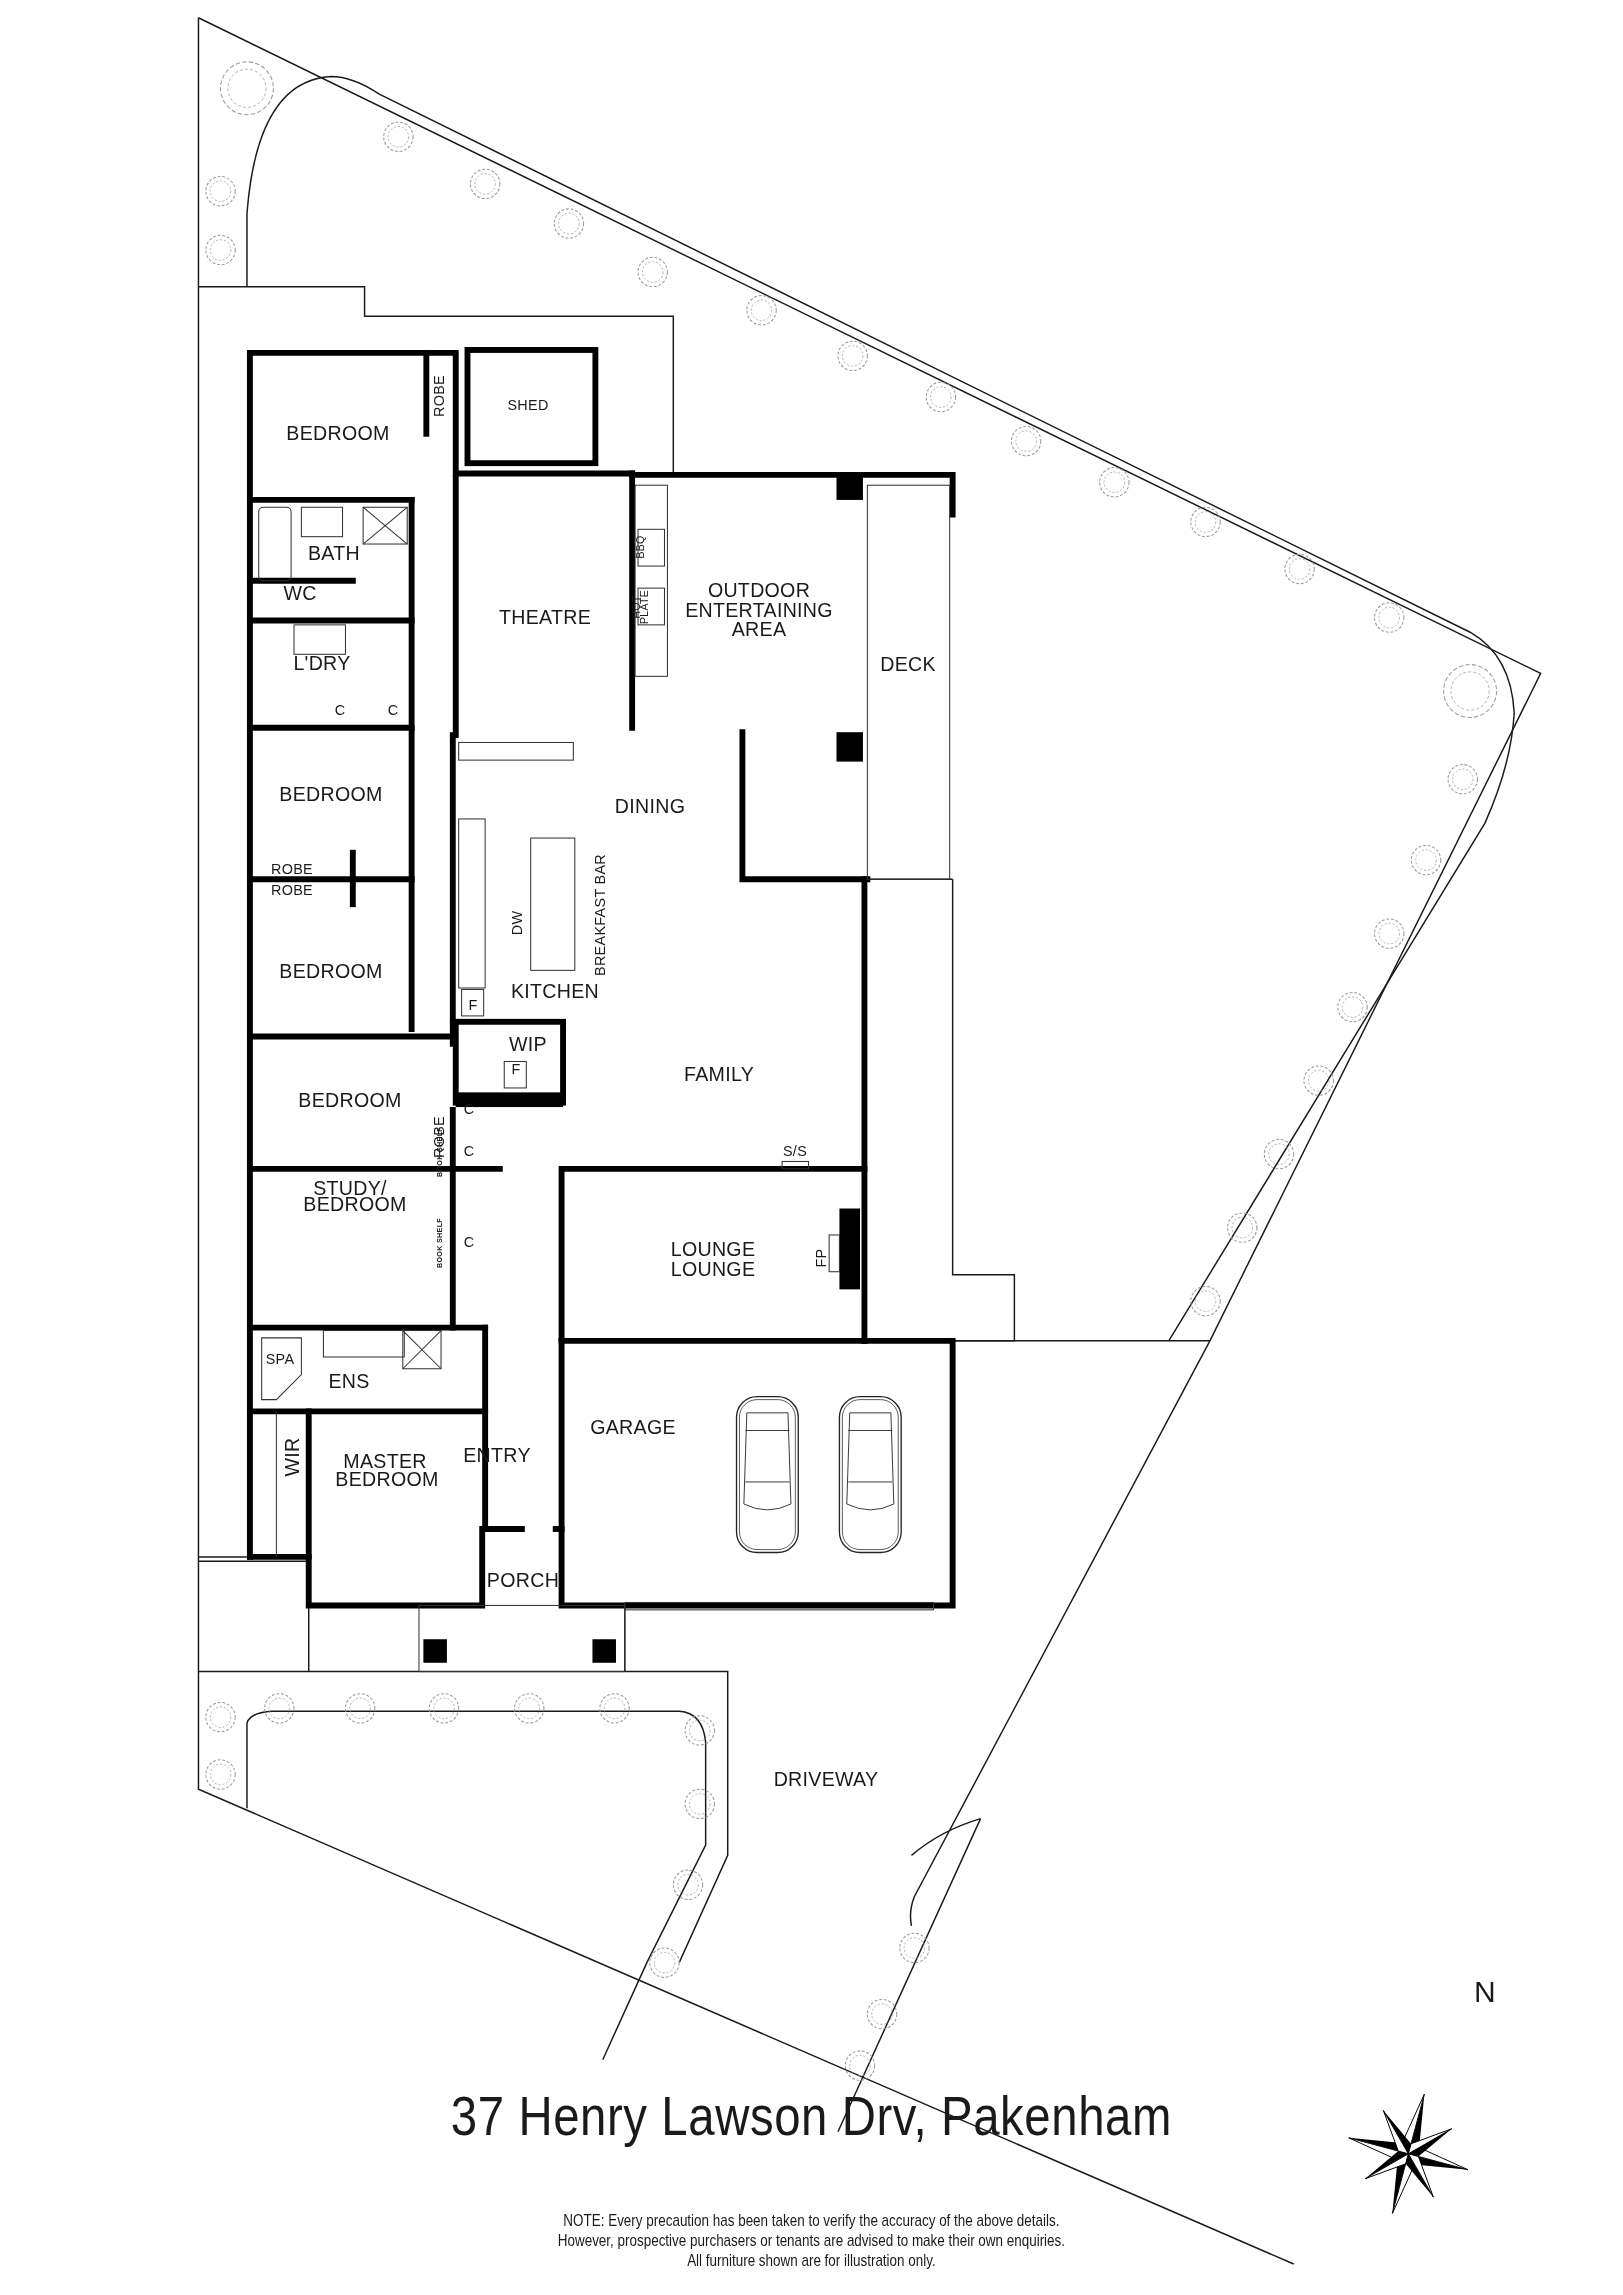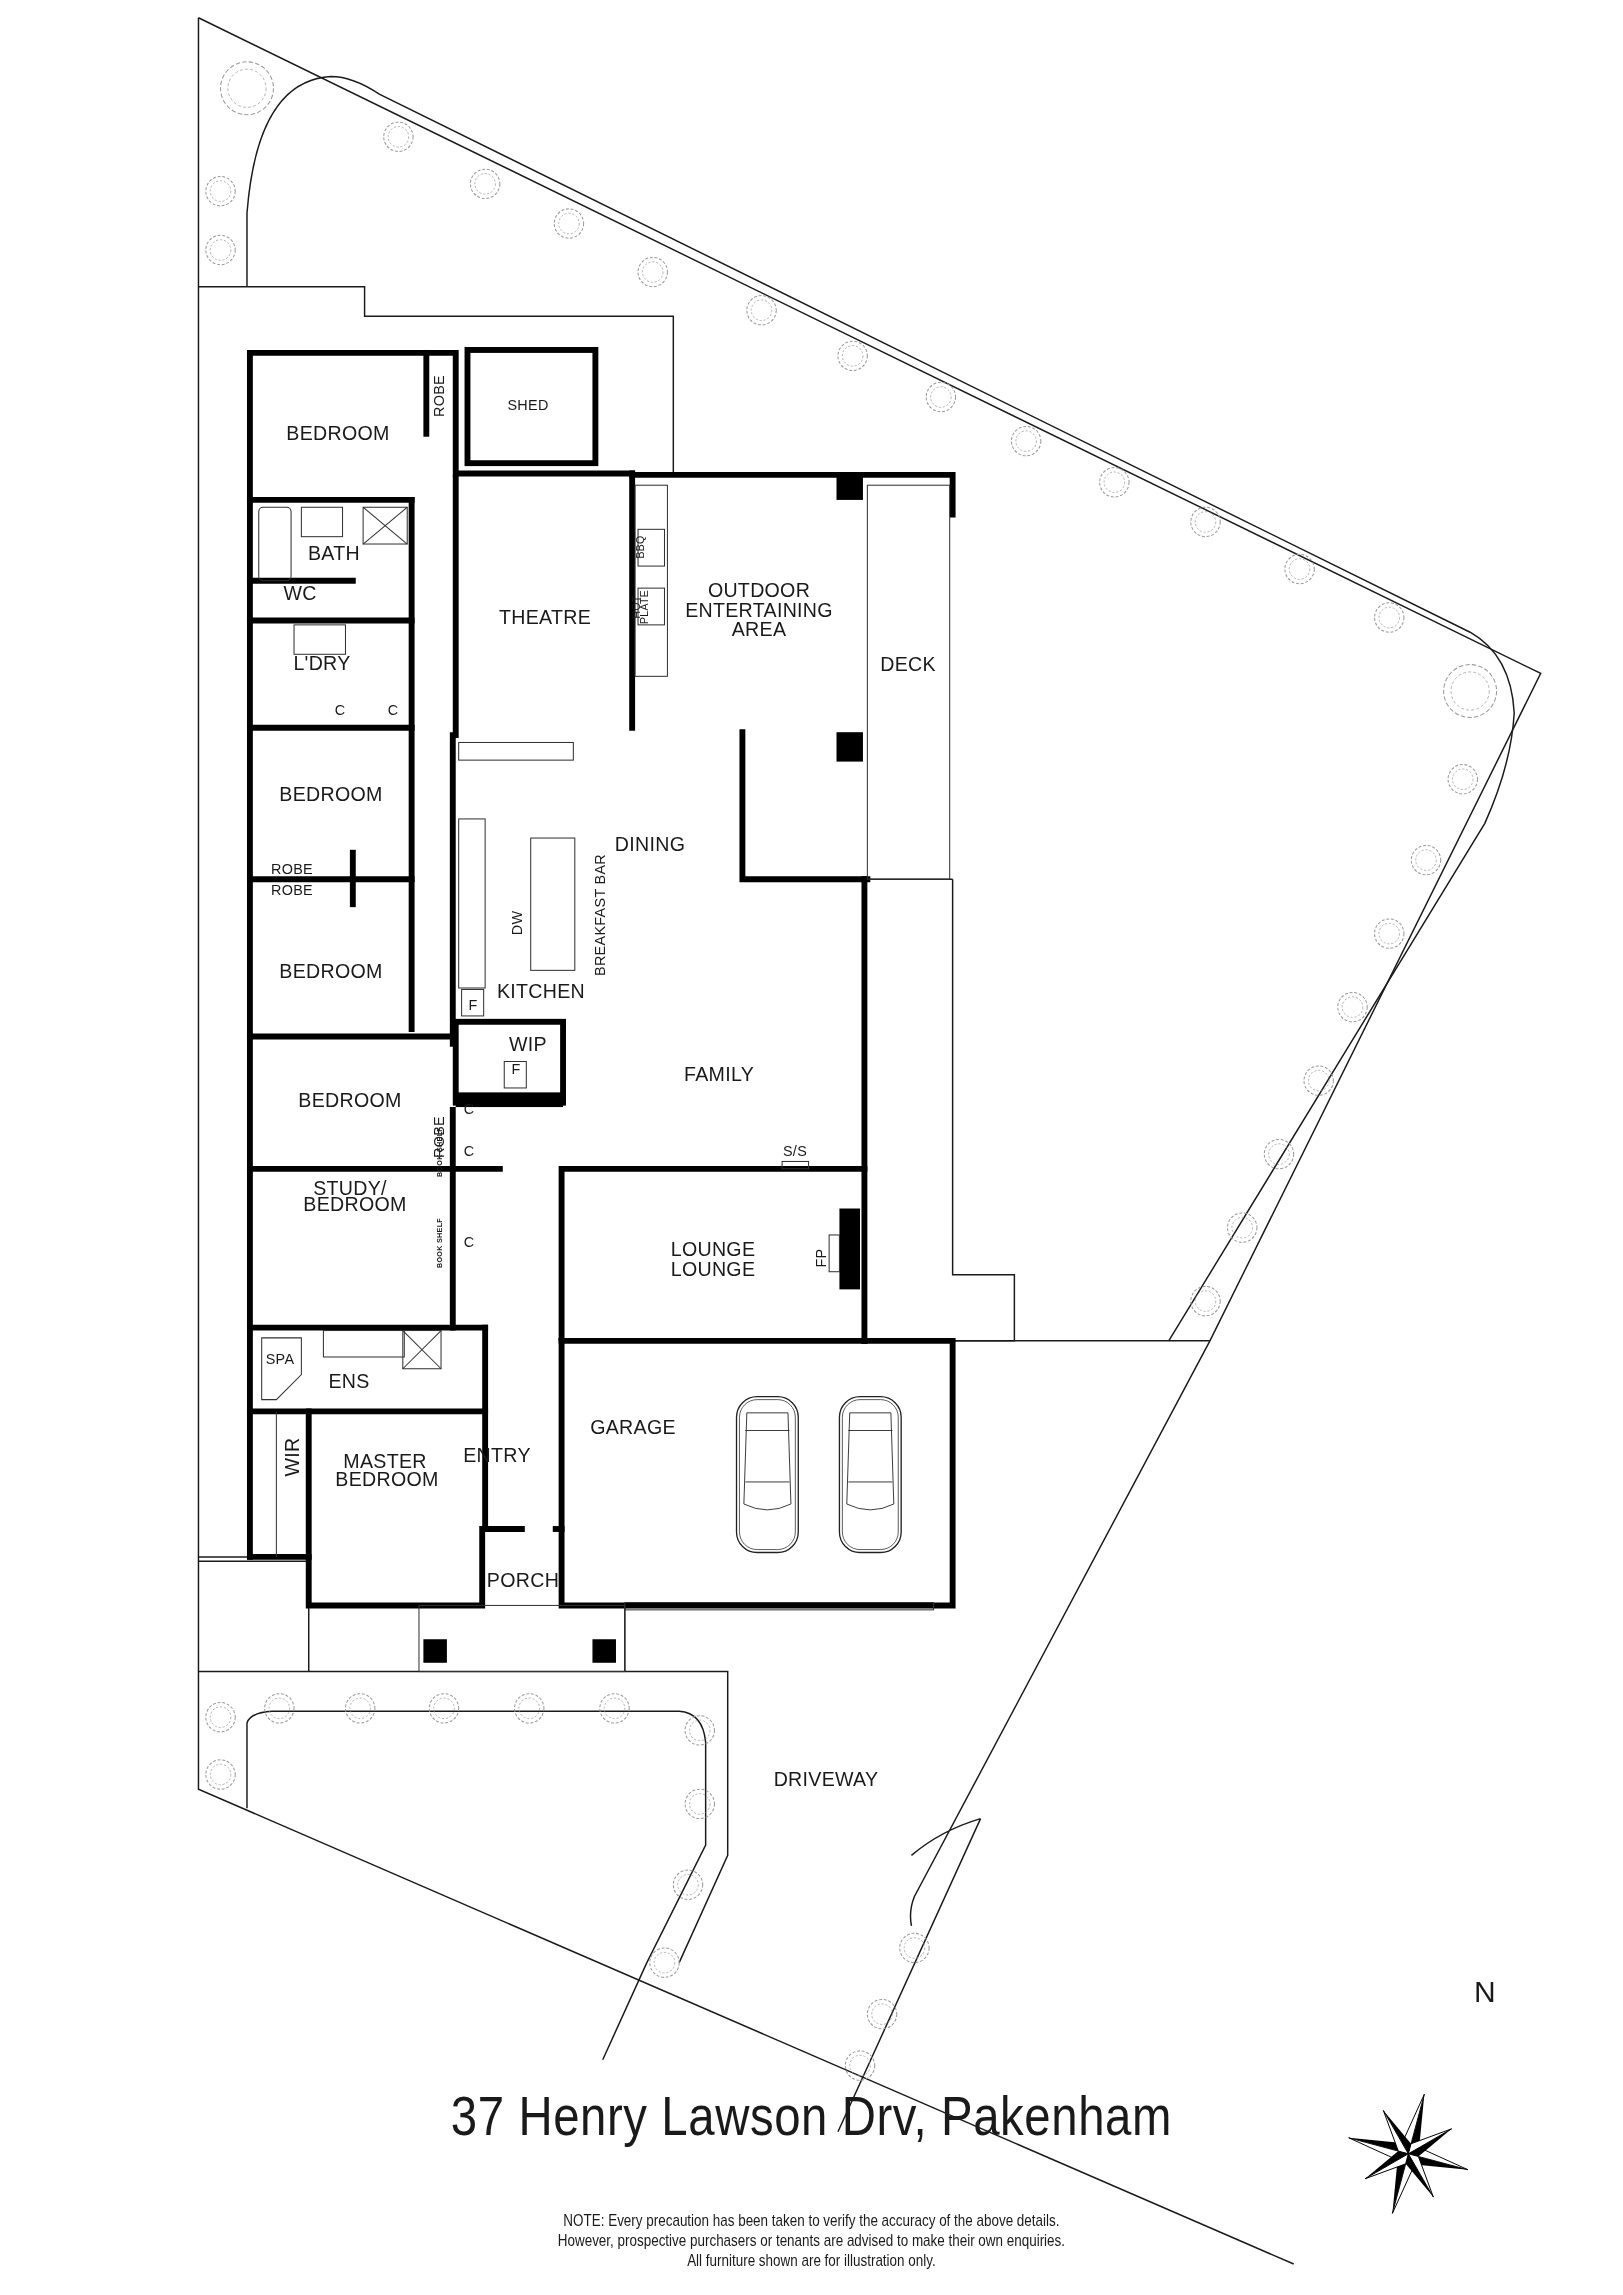--- a/index.html
+++ b/index.html
@@ -228,24 +228,24 @@
 <div class="lbl" style="left:759px;top:610px;">ENTERTAINING</div>
 <div class="lbl" style="left:759px;top:629px;">AREA</div>
 <div class="lbl small vert" style="left:641px;top:547px;font-size:10.5px;">BBQ</div>
 <div class="lbl small vert" style="left:637px;top:607px;font-size:10.5px;">HOT</div>
 <div class="lbl small vert" style="left:645px;top:607px;font-size:10.5px;">PLATE</div>
 <div class="lbl" style="left:908px;top:664px;">DECK</div>
 <div class="lbl" style="left:331px;top:794px;">BEDROOM</div>
 <div class="lbl small" style="left:292px;top:870px;">ROBE</div>
 <div class="lbl small" style="left:292px;top:891px;">ROBE</div>
 <div class="lbl" style="left:331px;top:971px;">BEDROOM</div>
-<div class="lbl" style="left:650px;top:844px;">DINING</div>
+<div class="lbl" style="left:650px;top:806px;">DINING</div>
 <div class="lbl small vert" style="left:601px;top:915px;">BREAKFAST BAR</div>
 <div class="lbl small vert" style="left:518px;top:923px;">DW</div>
-<div class="lbl" style="left:541px;top:991px;">KITCHEN</div>
+<div class="lbl" style="left:555px;top:991px;">KITCHEN</div>
 <div class="lbl small" style="left:473px;top:1006px;">F</div>
 <div class="lbl" style="left:528px;top:1044px;">WIP</div>
 <div class="lbl small" style="left:516px;top:1070px;">F</div>
 <div class="lbl" style="left:719px;top:1037px;margin-top:37px;">FAMILY</div>
 <div class="lbl" style="left:350px;top:1100px;">BEDROOM</div>
 <div class="lbl small vert" style="left:440px;top:1137px;">ROBE</div>
 <div class="lbl small" style="left:469px;top:1110px;">C</div>
 <div class="lbl small" style="left:469px;top:1152px;">C</div>
 <div class="lbl tiny vert" style="left:440px;top:1152px;font-size:7.2px;">BOOK SHELF</div>
 <div class="lbl" style="left:350px;top:1188px;">STUDY/</div>

